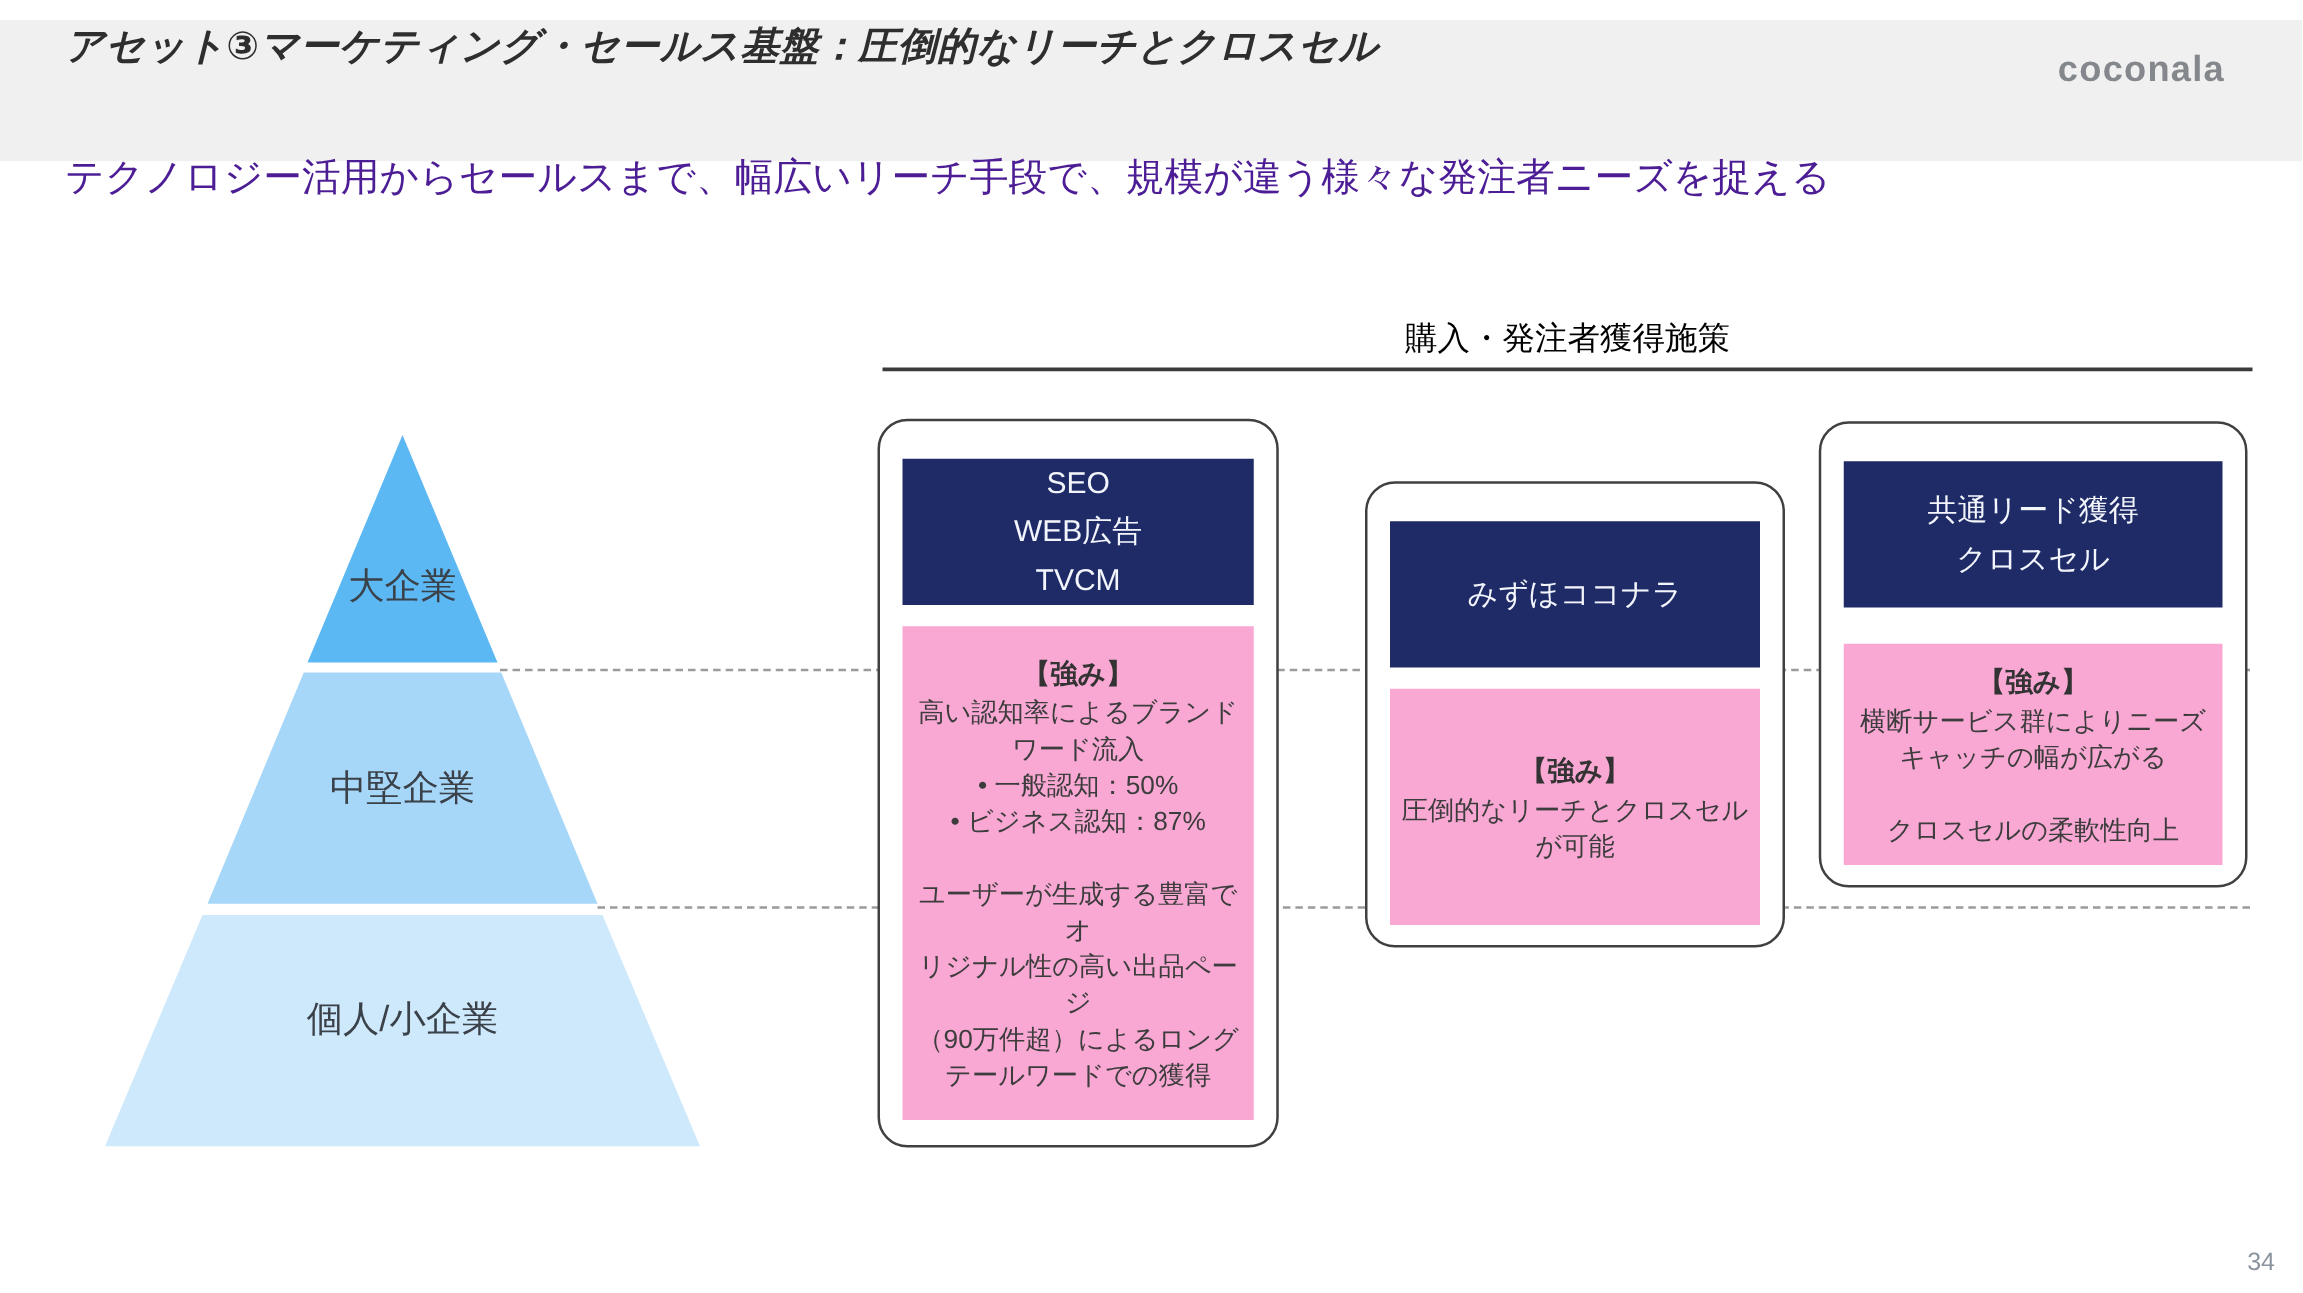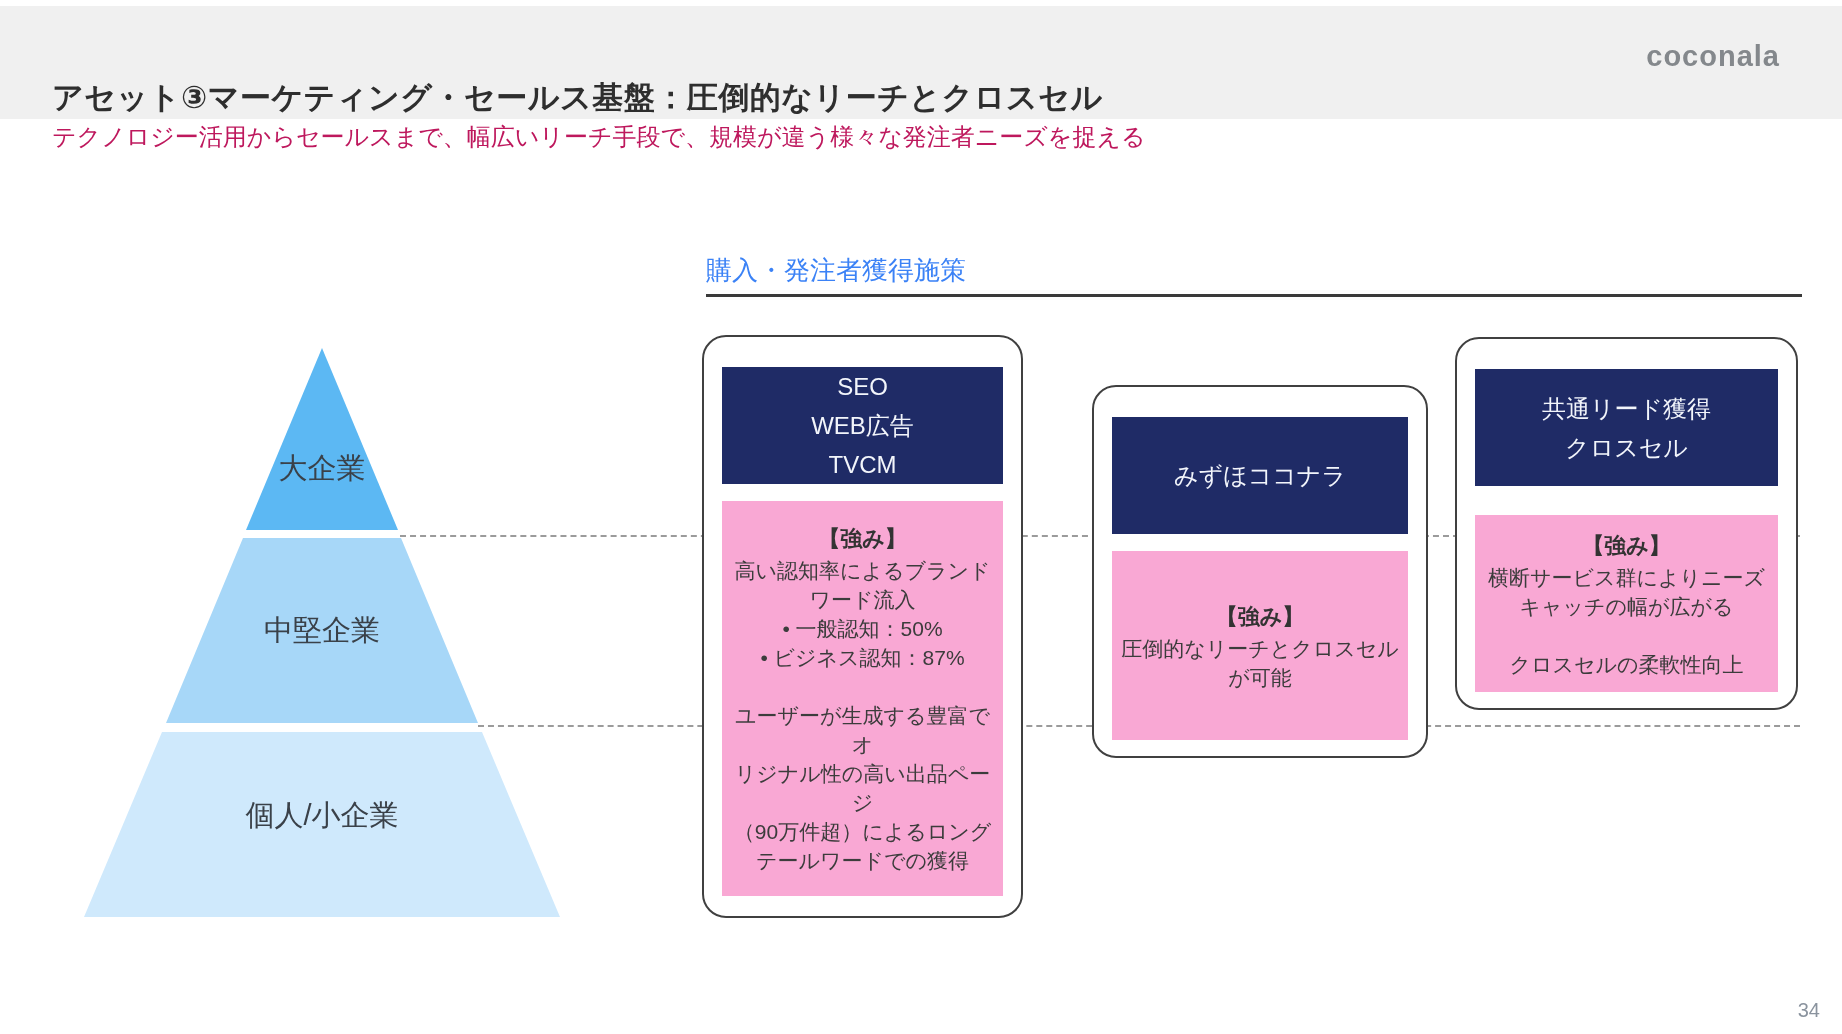--- a/index.html
+++ b/index.html
@@ -4,38 +4,38 @@
 <style>
   html,body{margin:0;padding:0;}
   body{
     width:1842px;height:1034px;position:relative;overflow:hidden;
     background:#ffffff;
     font-family:"Liberation Sans","DejaVu Sans",sans-serif;
     color:#3c3c3c;
   }
   
   .header-band{
-    position:absolute;left:0;top:6px;width:1842px;height:113px;
-    background:#f0f0f0;display:flex;align-items:flex-end;
+    position:absolute;left:0;top:16px;width:1842px;height:113px;
+    background:#f0f0f0;display:flex;align-items:flex-start;font-style:italic;
   }
   .slide-title{
     margin-left:52px;font-size:31px;font-weight:700;color:#2e2e2e;
     letter-spacing:0.5px;
   }
   .logo{
     position:absolute;right:62px;top:0;height:113px;display:flex;align-items:center;
     font-size:29px;font-weight:700;color:#84888c;letter-spacing:1px;
   }
   .subtitle{
-    position:absolute;left:52px;top:121px;font-size:24px;color:#be185d;font-family:Liberation Mono, monospace;
+    position:absolute;left:52px;top:121px;font-size:31px;color:#4c1d95;font-family:Liberation Mono, monospace;
   }
   
   .section-title{
     position:absolute;left:706px;top:253px;width:1096px;
-    font-size:26px;color:#3b82f6;
+    text-align:center;font-size:26px;color:#000000;
   }
   .section-underline{
     position:absolute;left:706px;top:294px;width:1096px;height:3px;
     background:#3a3a3a;
   }
   
   .dash{
     position:absolute;height:0;border-top:2px dashed #9b9b9b;z-index:1;
   }
   .dash1{left:400px;top:535px;width:1400px;}

